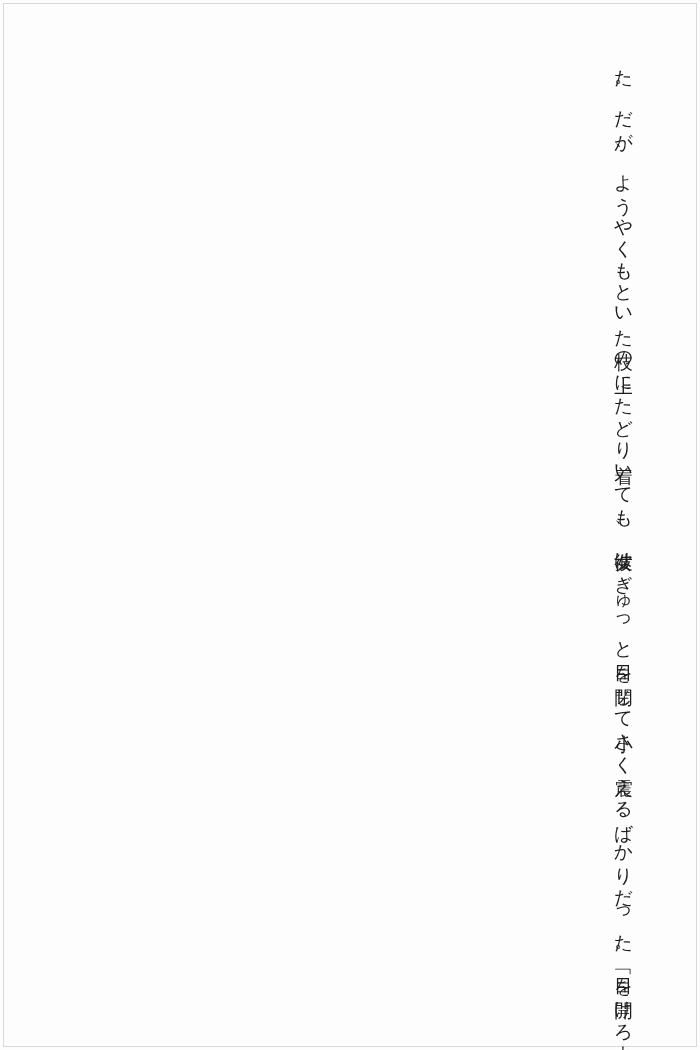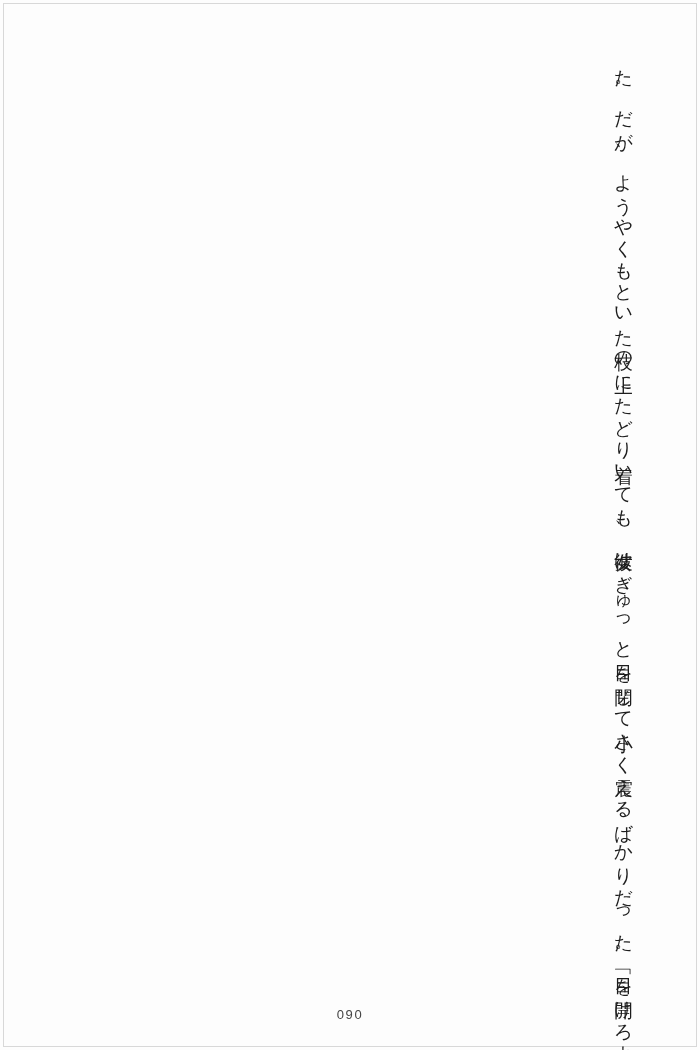--- a/index.html
+++ b/index.html
@@ -80,15 +80,14 @@
 
 <div id="page">
 
   <div id="text-block">
     <div class="line">た。だが、ようやくもといた枝の上にたどり着いても、彼女はぎゅっと目を閉じて小さく</div>
     <div class="line">震えるばかりだった。</div>
     <div class="line">「目を開けろよ。いい景色だぞ」</div>
 
   </div>
 
-  <div id="folio">090</div>
 
 </div>
 
 </body></html>

